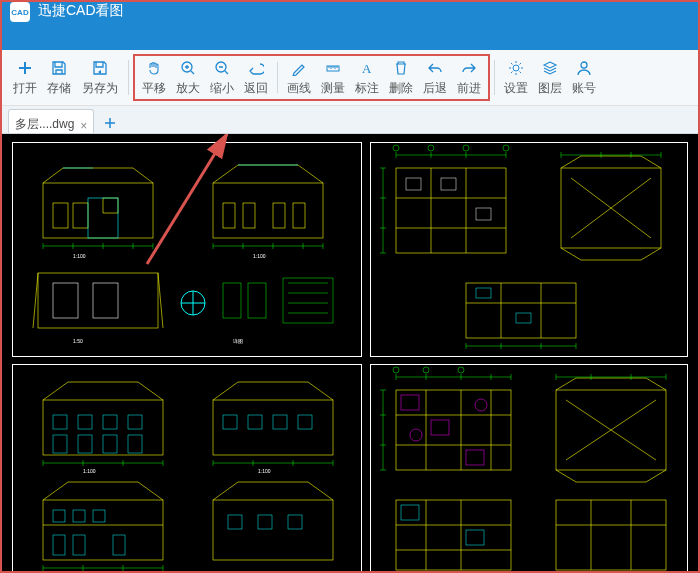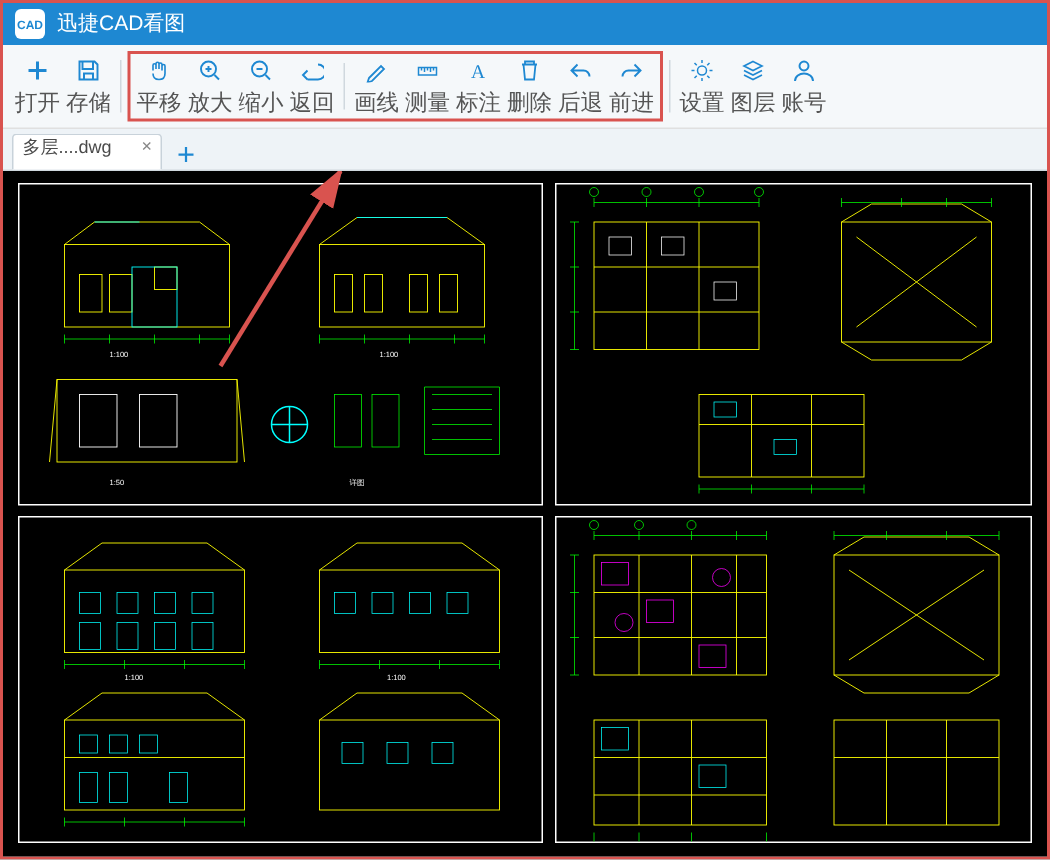--- a/index.html
+++ b/index.html
@@ -1,33 +1,33 @@
 <!DOCTYPE html>
 <html><head>
 <meta charset="utf-8">
 <style>
   * { margin: 0; padding: 0; box-sizing: border-box; }
   html, body { width: 700px; height: 573px; overflow: hidden; font-family: "Microsoft YaHei", sans-serif; background: #fff; }
   
   .window { width: 700px; height: 573px; border: 2px solid #d9534f; display: flex; flex-direction: column; }
   
-  .titlebar { height: 28px; background: #1e88d2; color: #fff; display: flex; align-items: center; padding: 0 8px; font-size: 14px; }
+  .titlebar { height: 48px; background: #1e88d2; color: #fff; display: flex; align-items: flex-start; padding: 0 8px; font-size: 14px; }
   .titlebar .logo { width: 20px; height: 20px; background: #fff; border-radius: 4px; margin-right: 8px; display: flex; align-items: center; justify-content: center; color: #1e88d2; font-size: 8px; font-weight: bold; }
   
   .toolbar { height: 56px; background: #f5f8fa; border-bottom: 1px solid #e0e0e0; display: flex; align-items: stretch; padding: 4px 6px; }
   .toolbar-group { display: flex; align-items: stretch; }
   .toolbar-group.boxed { border: 2px solid #d9534f; padding: 0 2px; }
   .toolbar-sep { width: 1px; background: #d0d8de; margin: 6px 4px; }
   .tool-btn { width: 34px; display: flex; flex-direction: column; align-items: center; justify-content: center; cursor: pointer; color: #1e88d2; font-size: 11px; gap: 2px; }
   .tool-btn.wide { width: 48px; }
   .tool-btn .icn { height: 20px; display: flex; align-items: center; justify-content: center; }
-  .tool-btn .lbl { color: #555; font-size: 15px; white-space: nowrap; }
+  .tool-btn .lbl { color: #555; font-size: 12px; white-space: nowrap; }
   
   .tabbar { height: 28px; background: #eef3f7; border-bottom: 1px solid #d0d8de; display: flex; align-items: flex-end; padding-left: 6px; }
-  .tab { height: 24px; background: #fff; border: 1px solid #c8d2da; border-bottom: none; padding: 0 6px; display: flex; align-items: flex-start; font-size: 12px; color: #4a4a4a; gap: 20px; border-radius: 3px 3px 0 0; }
+  .tab { height: 24px; background: #fff; border: 1px solid #c8d2da; border-bottom: none; padding: 0 6px; display: flex; align-items: flex-end; font-size: 12px; color: #4a4a4a; gap: 6px; border-radius: 3px 3px 0 0; }
   .tab .close { color: #888; cursor: pointer; }
   .addtab { width: 20px; height: 20px; margin-left: 6px; display: flex; align-items: center; justify-content: center; color: #1e88d2; cursor: pointer; }
   
   .canvas { flex: 1; background: #000; position: relative; overflow: hidden; }
   .panel { position: absolute; border: 1px solid #fff; background: #000; }
   .p1 { left: 10px; top: 8px; width: 350px; height: 215px; }
   .p2 { left: 368px; top: 8px; width: 318px; height: 215px; }
   .p3 { left: 10px; top: 230px; width: 350px; height: 218px; }
   .p4 { left: 368px; top: 230px; width: 318px; height: 218px; }
   
@@ -53,20 +53,29 @@
           </span>
         <span class="lbl">打开</span>
       </div>
       <div class="tool-btn">
         <span class="icn">
             <svg width="16" height="16">
               <path d="M2 2h10l2 2v10H2z M4 2v5h7V2 M5 10h6v4H5z" fill="none" stroke="#1e88d2" stroke-width="1.3"></path>
             </svg>
           </span>
         <span class="lbl">存储</span>
+      </div>
+      <div class="tool-btn wide">
+        <span class="icn">
+            <svg width="16" height="16">
+              <path d="M2 2h10l2 2v10H2z M4 2v5h7V2" fill="none" stroke="#1e88d2" stroke-width="1.3"></path>
+              <path d="M6 12l3-2v4z" fill="#1e88d2"></path>
+            </svg>
+          </span>
+        <span class="lbl">另存为</span>
       </div>
     </div>
     <div class="toolbar-sep"></div>
 
     <div class="toolbar-group boxed">
       <div class="tool-btn">
         <span class="icn">
             <svg width="16" height="16">
               <path d="M4 8V4.5a1 1 0 012 0V7M6 7V3.5a1 1 0 012 0V7M8 7V4a1 1 0 012 0V8M10 8V5a1 1 0 012 0v5c0 2-1 4-4 4s-4-2-4-4" fill="none" stroke="#1e88d2" stroke-width="1.1"></path>
             </svg>

